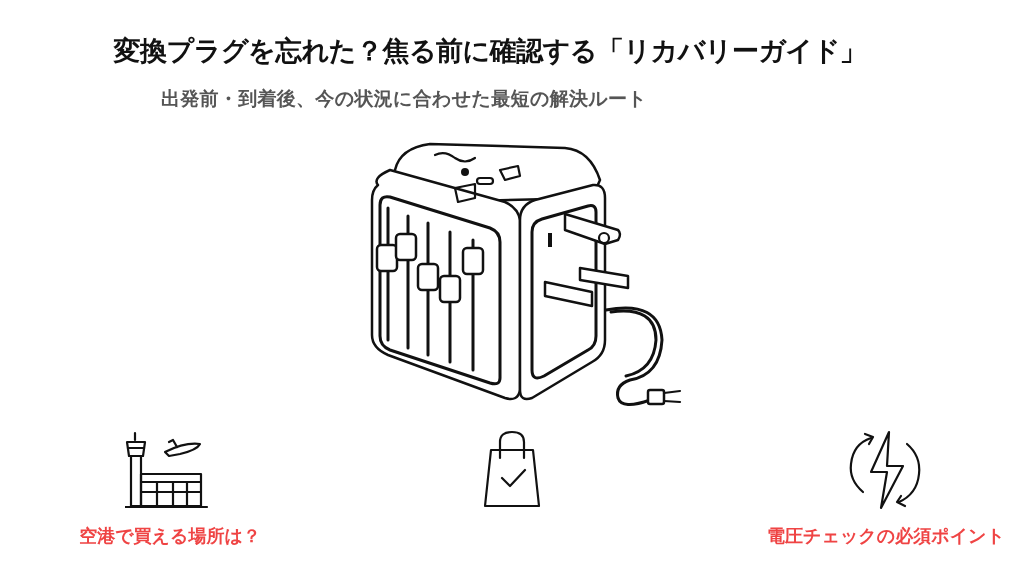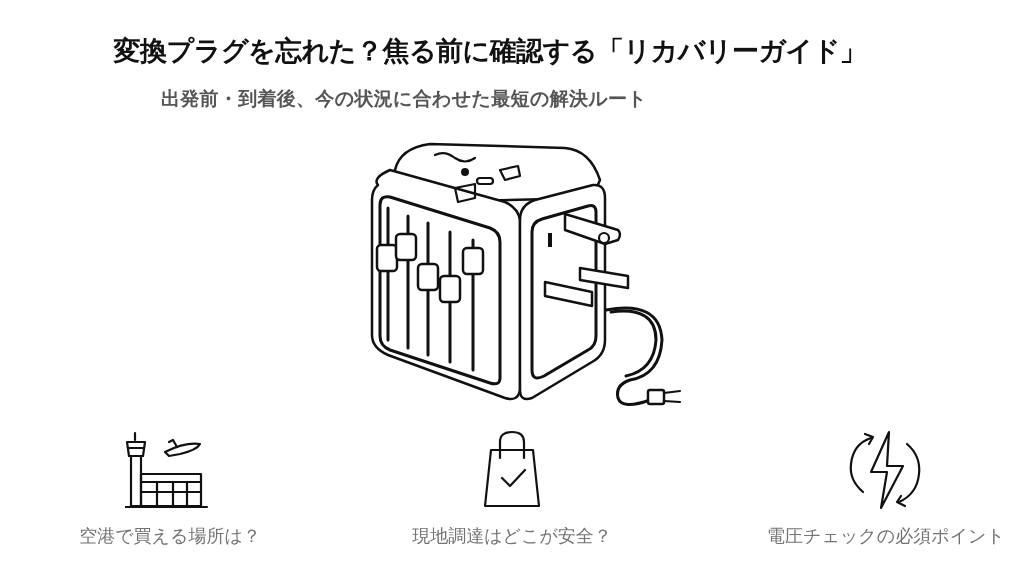--- a/index.html
+++ b/index.html
@@ -12,21 +12,21 @@
     font-size:27px; font-weight:bold; letter-spacing:-0.5px; color:#111;
   }
   .subtitle {
     position:absolute; left:0; top:86px; width:808px; text-align:center;
     font-size:19px; font-weight:bold; color:#555; letter-spacing:0.3px;
   }
   .hero { position:absolute; left:360px; top:140px; width:350px; height:280px; }
   .feature { position:absolute; top:430px; width:300px; text-align:center; }
   .feature .icon { width:90px; height:80px; margin:0 auto; display:block; }
   .feature .label {
-    margin-top:14px; font-size:18px; font-weight:normal; color:#737373; white-space:nowrap;
+    margin-top:14px; font-size:18px; font-weight:bold; color:#ef4444; white-space:nowrap;
   }
   svg .s { fill:none; stroke:#111; stroke-width:3; stroke-linejoin:round; stroke-linecap:round; }
   svg .t { fill:none; stroke:#111; stroke-width:2.2; stroke-linejoin:round; stroke-linecap:round; }
   svg .w { fill:#fff; stroke:#111; stroke-width:2.5; stroke-linejoin:round; }
 </style>
 </head>
 <body>
 
 <div class="title">変換プラグを忘れた？焦る前に確認する「リカバリーガイド」</div>
 <div class="subtitle">出発前・到着後、今の状況に合わせた最短の解決ルート</div>
@@ -95,21 +95,20 @@
   </svg>
   <div class="label">空港で買える場所は？</div>
 </div>
 
 <div class="feature" style="left:362px;">
   <svg class="icon" viewBox="0 0 90 80">
     <path class="t" d="M24,20 L66,20 L72,76 L18,76 Z"></path>
     <path class="t" d="M33,28 L33,12 Q33,2 45,2 Q57,2 57,12 L57,28"></path>
     <path class="t" d="M35,48 L43,56 L58,40"></path>
   </svg>
-  <div class="label">現地調達はどこが安全？</div>
 </div>
 
 <div class="feature" style="left:736px;">
   <svg class="icon" viewBox="0 0 90 80">
     <path class="t" d="M48,2 L30,42 L46,42 L40,78 L62,36 L46,36 Z"></path>
     <path class="t" d="M22,62 Q8,50 10,34 Q12,14 30,8"></path>
     <path class="t" d="M24,4 L32,7 L28,14"></path>
     <path class="t" d="M66,14 Q80,26 78,44 Q76,64 58,72"></path>
     <path class="t" d="M64,76 L56,72 L60,66"></path>
   </svg>

